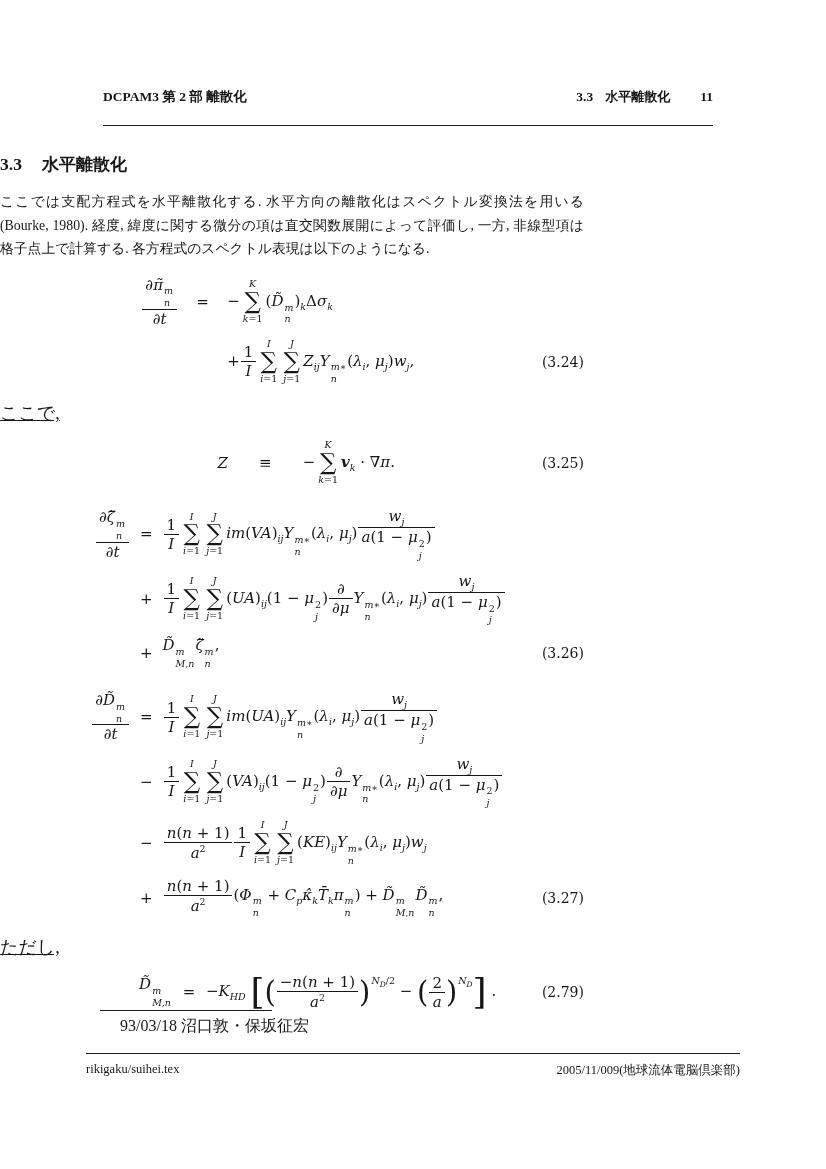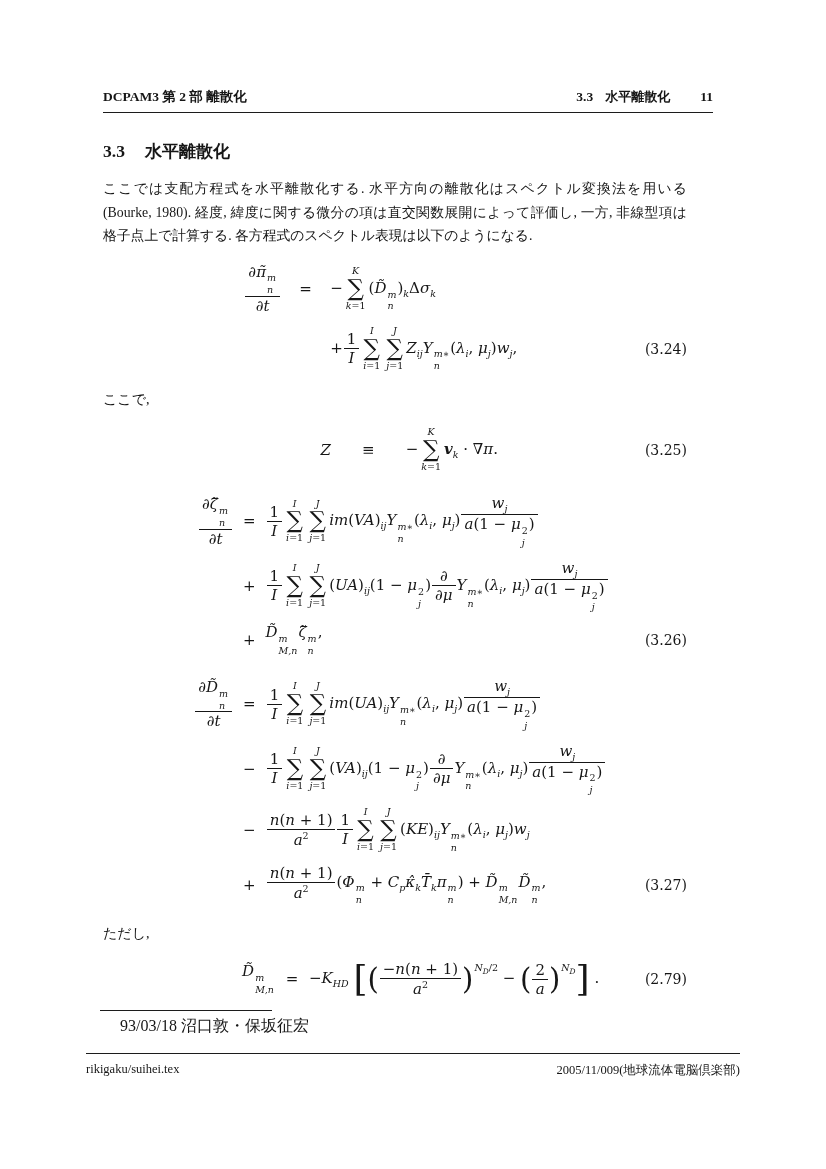--- a/index.html
+++ b/index.html
@@ -7,37 +7,37 @@
   .page {
     position: relative; width: 826px; height: 1169px;
     background:#ffffff; color:#161616; overflow:hidden;
     font-family:"Liberation Serif","DejaVu Serif",serif;
     padding-top: 88px;
   }
   
   .header {
     margin-left:103px; width:610px;
     display:flex; justify-content:space-between; align-items:baseline;
-    border-bottom:1.4px solid #1c1c1c; padding-bottom:6px;
+    border-bottom:1.4px solid #1c1c1c; padding-bottom:19px;
     font-weight:bold; font-size:13.5px;
   }
   .h-right { display:flex; align-items:baseline; }
   .h-sec { margin-right:12px; }
   .h-sect { font-family:"Liberation Sans","DejaVu Sans",sans-serif; font-size:13px; }
   .h-page { margin-left:30px; }
   
-  .main { margin-left:103px; width:584px; }
+  .main { width:584px; }
   .sec-h { margin-top:26px; font-weight:bold; font-size:17.5px; line-height:24px; }
   .sec-h .no { font-family:"Liberation Serif","DejaVu Serif",serif; margin-right:20px; }
   .sec-h .ti { font-family:"Liberation Sans","DejaVu Sans",sans-serif; font-size:17px; }
   .sub-h { margin-top:19px; font-weight:bold; font-size:14.5px; line-height:20px; }
   .sub-h .no { margin-right:15px; }
   .sub-h .ti { font-family:"Liberation Sans","DejaVu Sans",sans-serif; font-size:14px; }
   .intro { margin:13px 0 0 0; font-size:13.8px; line-height:23.5px; text-align:justify; }
-  .plain { margin:12px 0 0 0; font-size:14px; line-height:22px; }
+  .plain { margin:12px 0 0 0; font-size:18px; line-height:22px;text-decoration:underline; }
   
   table.eq { border-collapse:collapse; width:100%; font-size:15px; margin-top:10px;
              font-family:"DejaVu Serif","Liberation Serif",serif; }
   table.eq td { padding:5px 0; vertical-align:middle; }
   table.eq td.l { text-align:right; white-space:nowrap; }
   table.eq td.o { text-align:center; padding:5px 9px; white-space:nowrap; }
   table.eq td.r { text-align:left; white-space:nowrap; }
   table.eq td.n { text-align:right; white-space:nowrap; width:56px; font-style:normal; font-size:14px; }
   .eq-a td.l { width:178px; }
   .eq-b { margin-top:2px; } .eq-b td.l { width:228px; } .eq-b td { padding:7px 0; }

